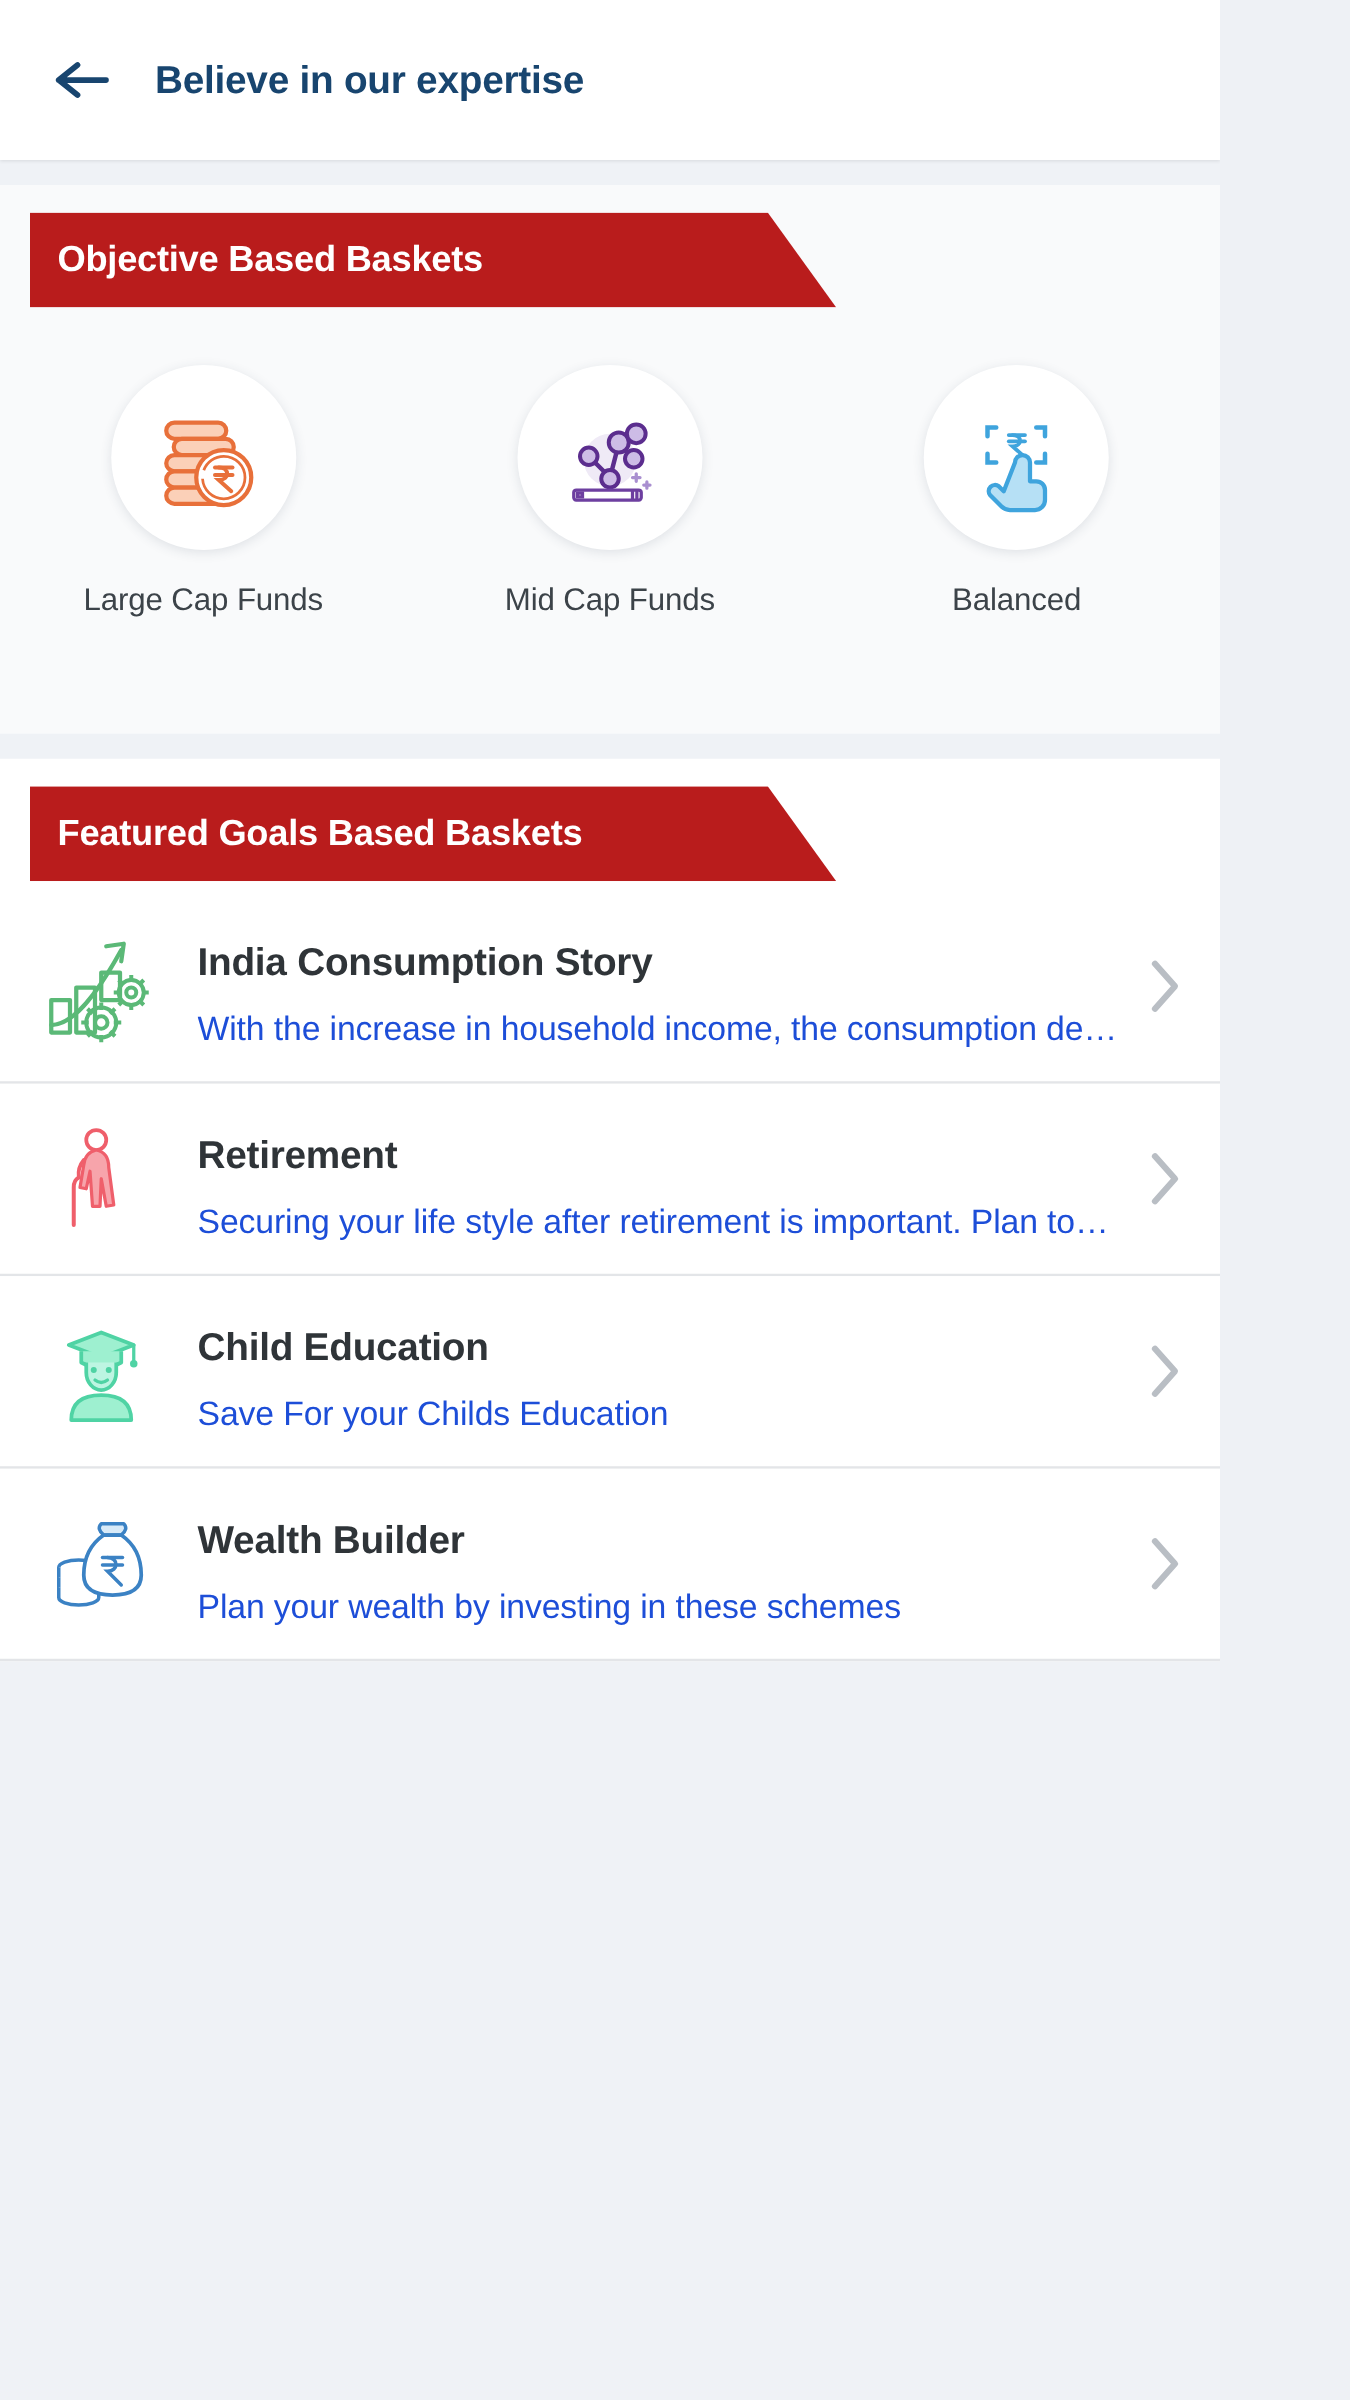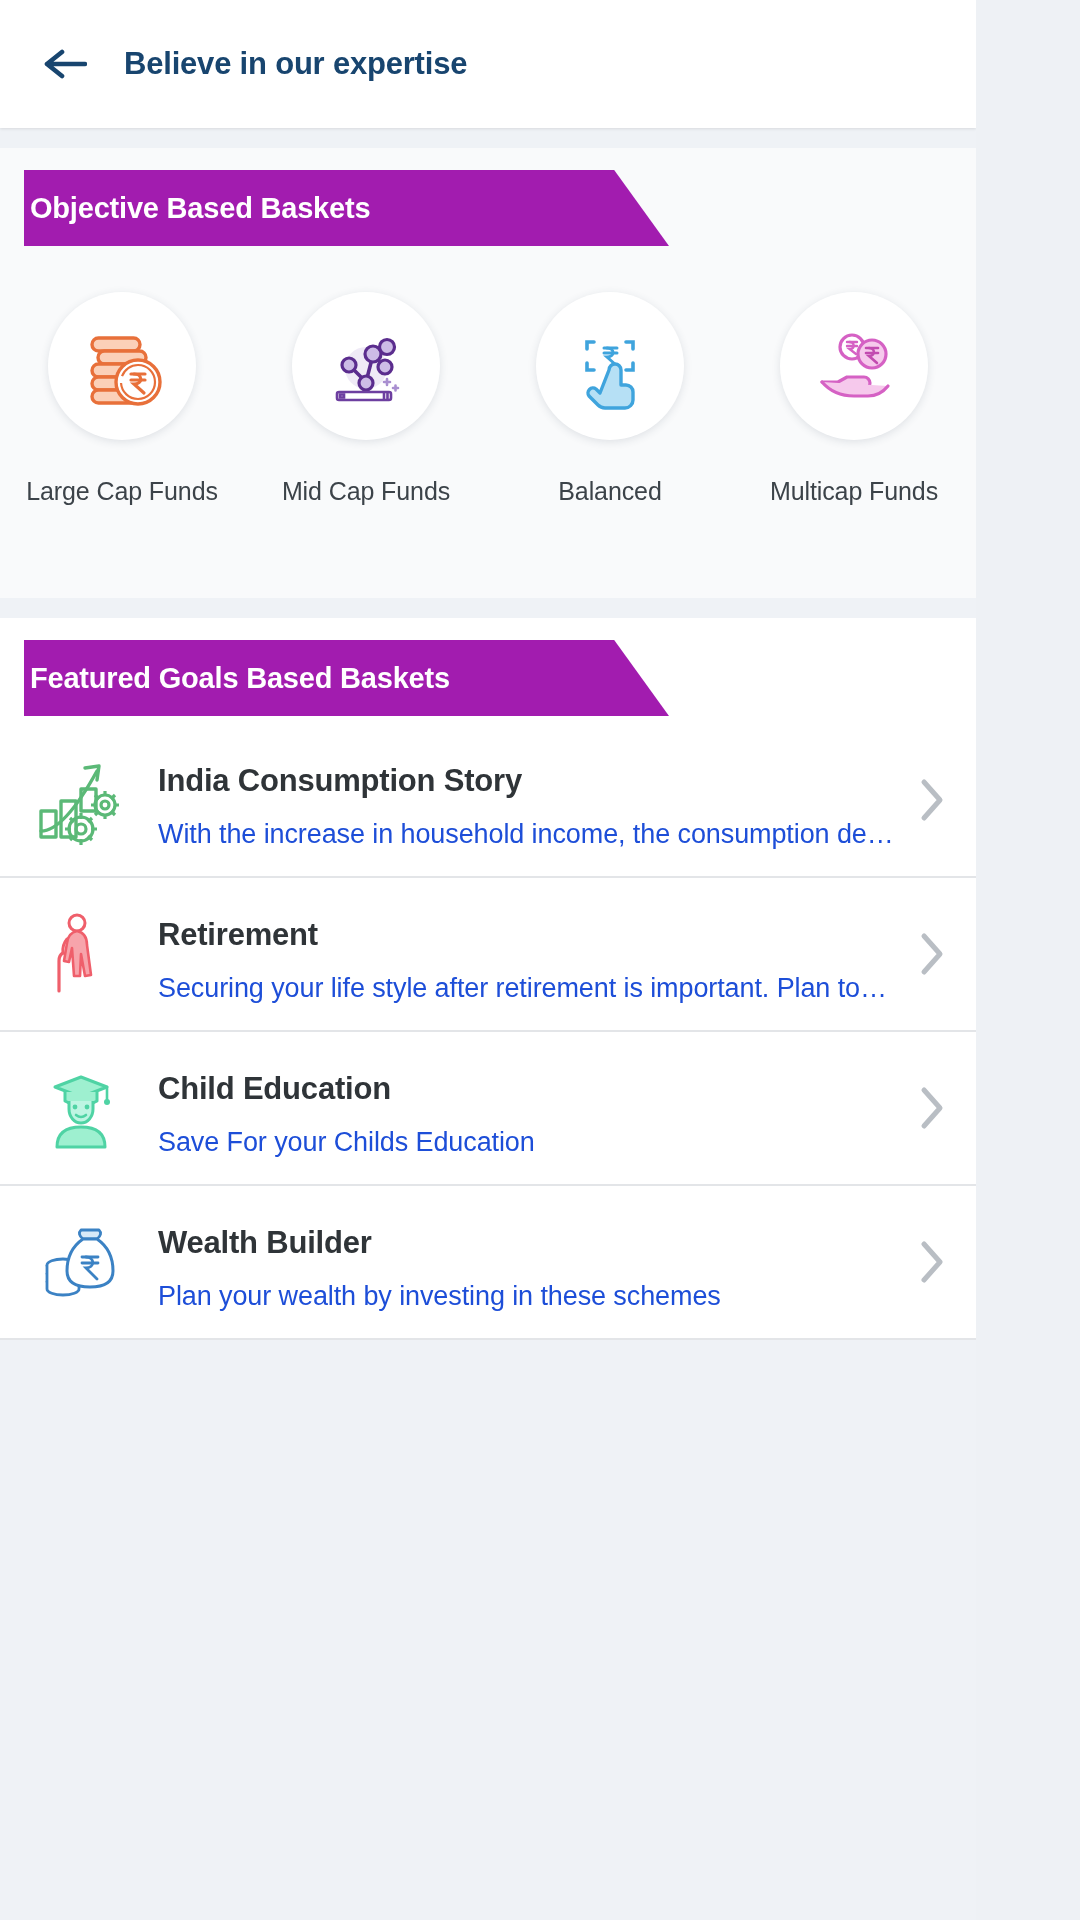--- a/index.html
+++ b/index.html
@@ -62,24 +62,24 @@
 
   
   .ribbon-wrap {
     padding-top: 22px;
     padding-left: 24px;
   }
   .ribbon {
     position: relative;
     height: 76px;
     width: 645px;
-    background: #a21caf;
-    display: flex;
-    align-items: center;
-    padding-left: 6px;
+    background: #b91c1c;
+    display: flex;
+    align-items: center;
+    padding-left: 22px;
     clip-path: polygon(0 0, 91.5% 0, 100% 100%, 0 100%);
   }
   .ribbon-title {
     color: #ffffff;
     font-size: 29px;
     font-weight: bold;
     letter-spacing: -0.2px;
   }
 
   
@@ -100,21 +100,21 @@
     width: 148px;
     height: 148px;
     border-radius: 50%;
     background: #ffffff;
     box-shadow: 0 2px 9px rgba(45,60,85,0.13);
     display: flex;
     align-items: center;
     justify-content: center;
   }
   .obj-label {
-    margin-top: 37px;
+    margin-top: 26px;
     font-size: 25px;
     color: #3c4349;
     text-align: center;
     letter-spacing: -0.1px;
   }
   .objective-pad { height: 92px; }
 
   
   .goal-list { padding-top: 8px; }
   .goal-row {
@@ -257,41 +257,20 @@
               <path d="M40 28 H53"></path>
               <path d="M40 33 H53"></path>
               <path d="M43 28 C51 28 51 37 43 37 L52 45"></path>
             </g>
             <path d="M45 50 a6 6 0 0 1 12 0 v15 h5 a7 7 0 0 1 7 7 v8 a8 8 0 0 1 -8 8 h-20 a10 10 0 0 1 -7 -3 l-9 -9 a5 5 0 0 1 7 -7 l4 4 z" fill="#b6e0f5" stroke="#3fa4dd" stroke-width="3.4" stroke-linejoin="round"></path>
           </svg>
         </div>
         <div class="obj-label">Balanced</div>
       </div>
 
-      <div class="obj-item">
-        <div class="obj-circle">
-          <svg width="92" height="92" viewBox="0 0 92 92">
-            <circle cx="44" cy="27" r="12" fill="#ffffff" stroke="#d561c4" stroke-width="3.2"></circle>
-            <g fill="none" stroke="#d561c4" stroke-width="2.4" stroke-linecap="round">
-              <path d="M39 22 H49"></path>
-                <path d="M39 26 H49"></path>
-              <path d="M41.5 22 C47 22 47 29 41.5 29 L48 34"></path>
-            </g>
-            <circle cx="64" cy="34" r="14" fill="#f6c9ec" stroke="#d561c4" stroke-width="3.2"></circle>
-            <g fill="none" stroke="#c24bb0" stroke-width="2.6" stroke-linecap="round">
-              <path d="M58 28 H70"></path>
-                <path d="M58 33 H70"></path>
-              <path d="M61 28 C67.5 28 67.5 36 61 36 L69 43"></path>
-            </g>
-            <path d="M14 62 h16 l9 -5 h17 a6 6 0 0 1 0 12 h-14" fill="#f6c9ec" stroke="#d561c4" stroke-width="3.2" stroke-linejoin="round" stroke-linecap="round"></path>
-            <path d="M14 62 q12 14 32 14 h14 q12 0 20 -10" fill="#f6c9ec" stroke="#d561c4" stroke-width="3.2" stroke-linejoin="round" stroke-linecap="round"></path>
-          </svg>
-        </div>
-        <div class="obj-label">Multicap Funds</div>
-      </div>
 
     </div>
 
     <div class="objective-pad"></div>
   </div>
 
   <div class="gap"></div>
 
   <div class="card white">
 

